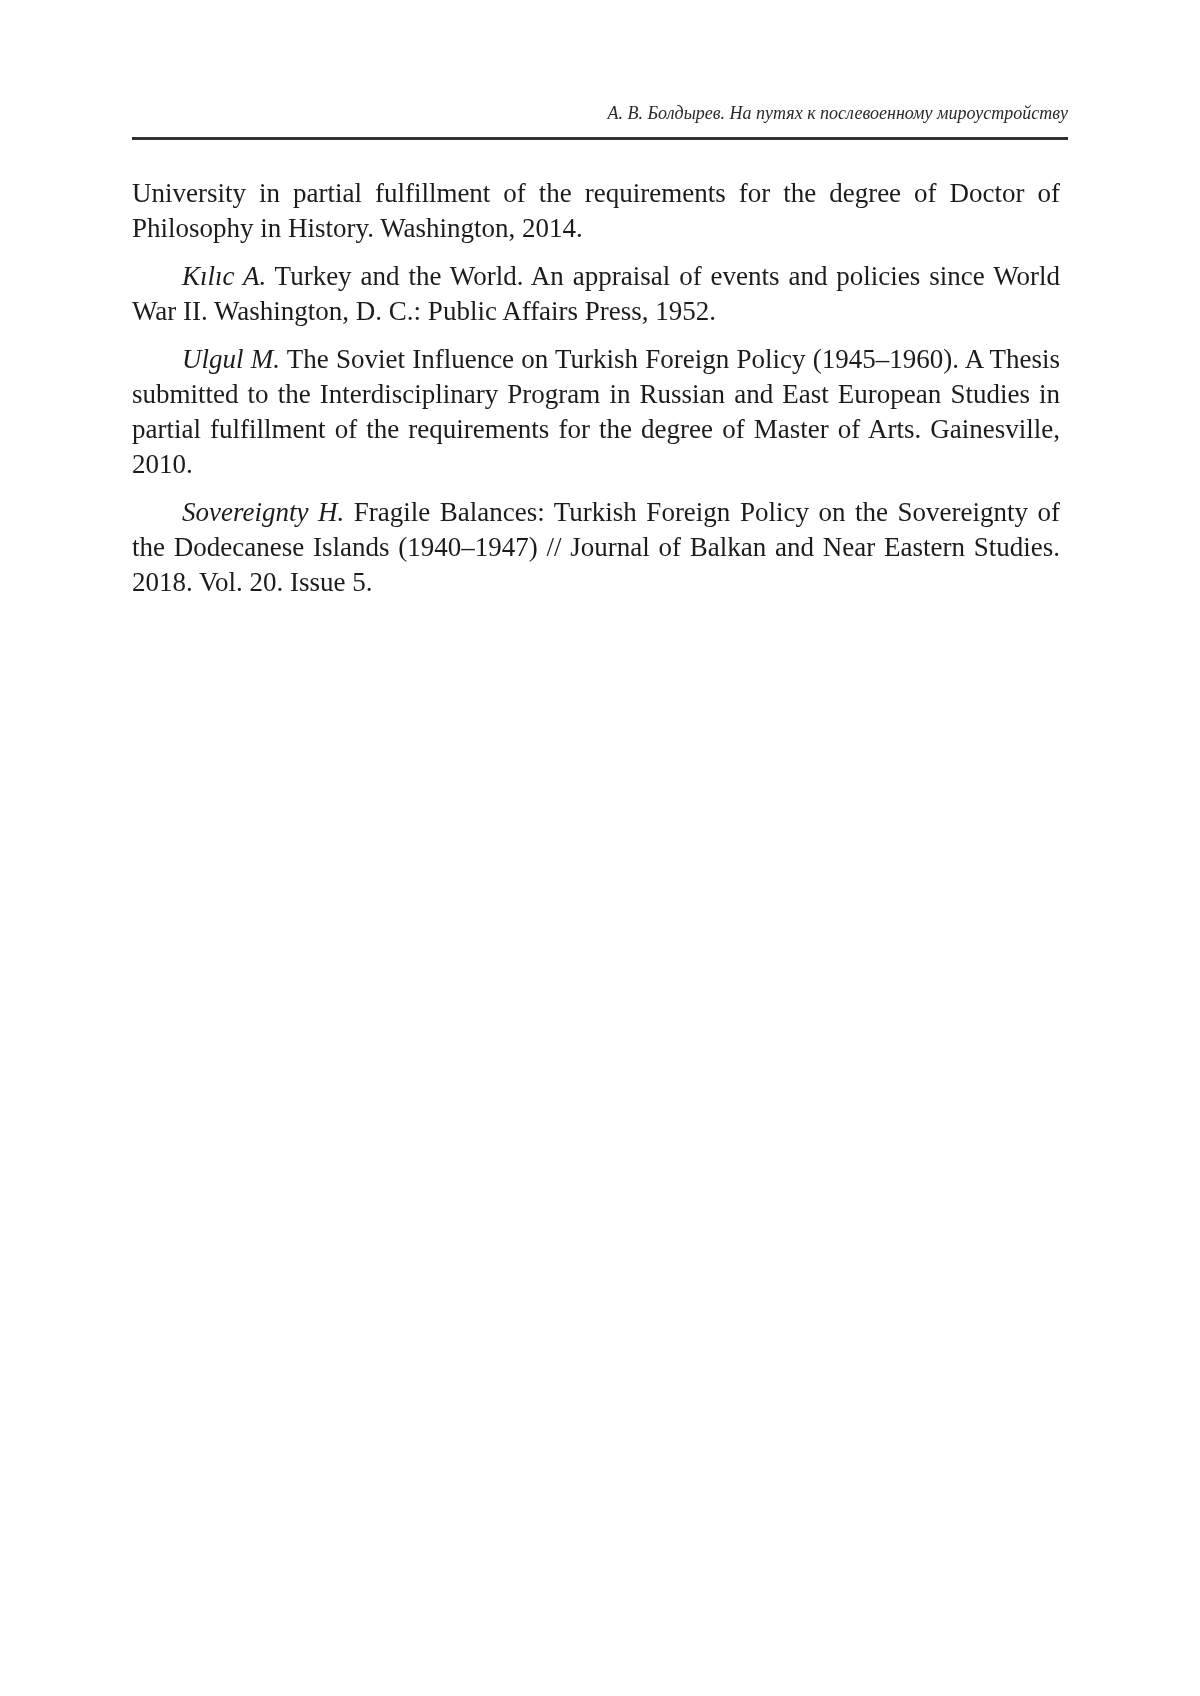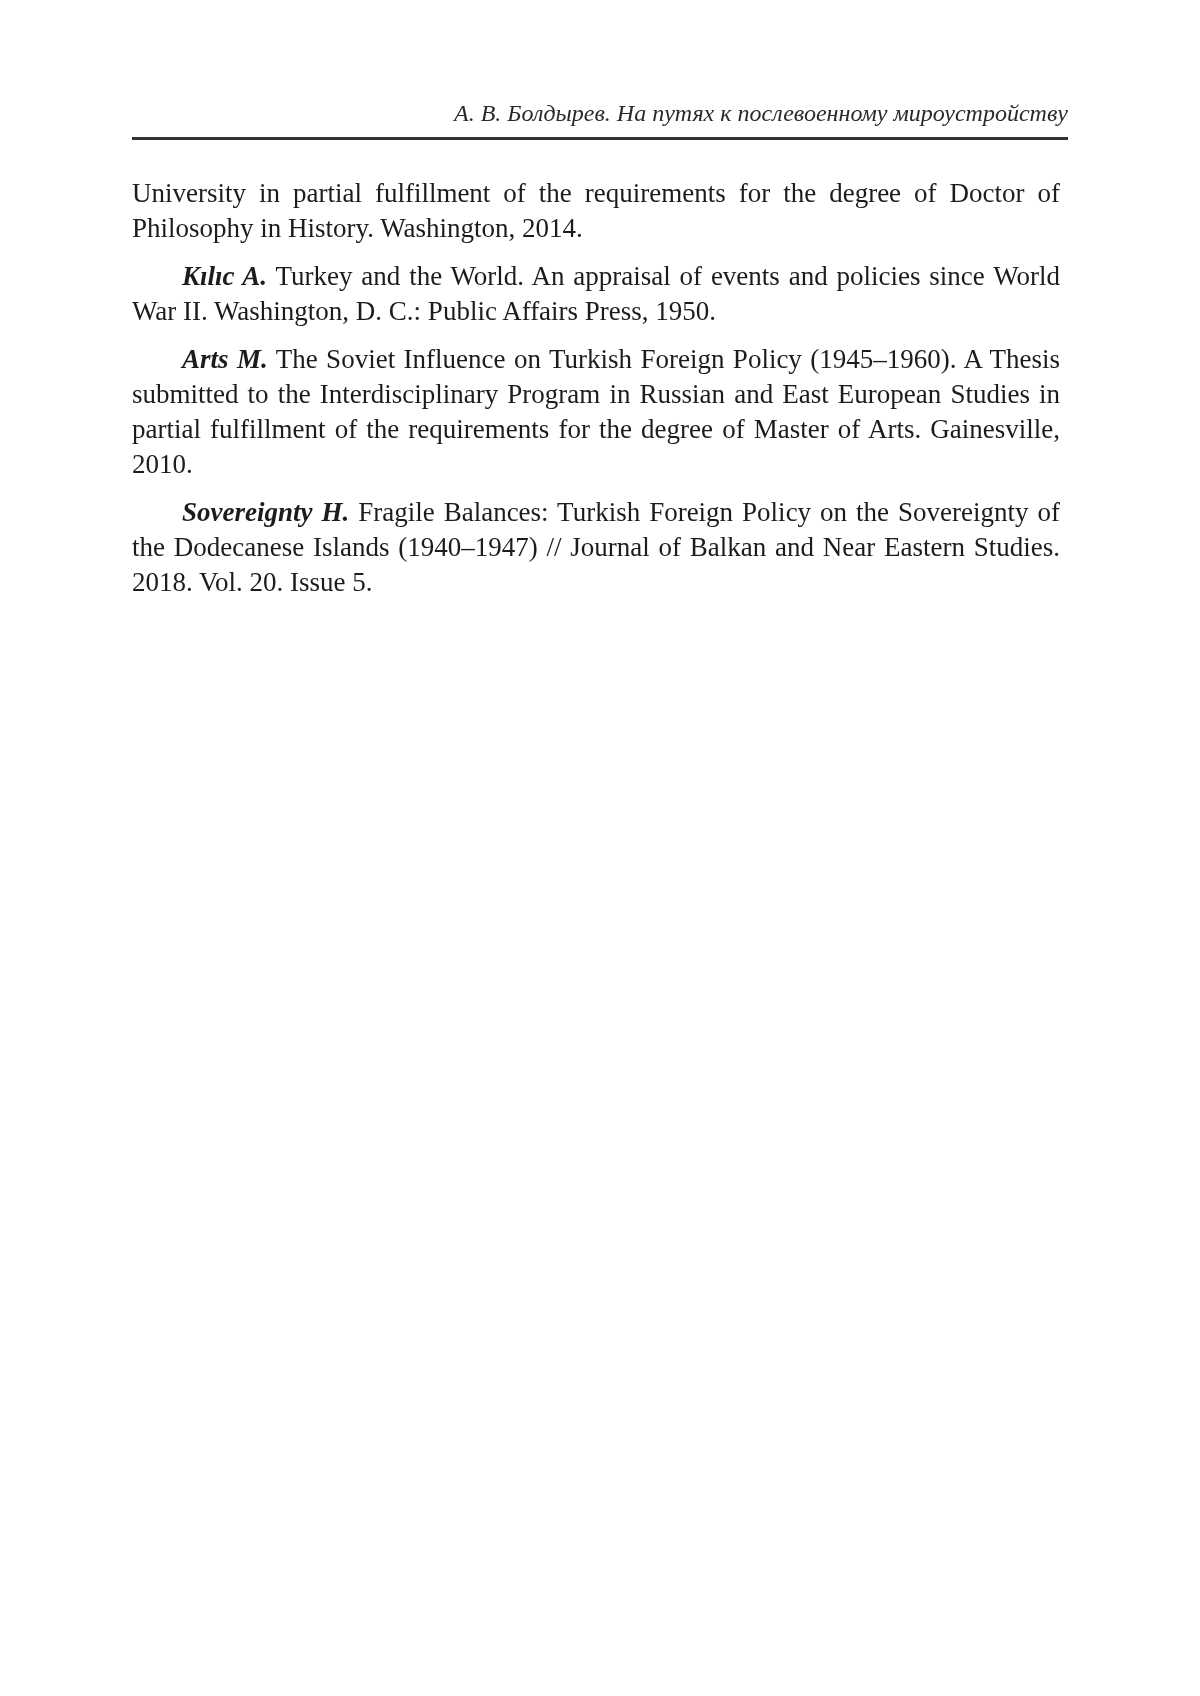--- a/index.html
+++ b/index.html
@@ -17,21 +17,21 @@
     overflow: hidden;
   }
   .running-head-wrap {
     position: absolute;
     left: 132px;
     top: 98px;
     width: 936px;
   }
   .running-head {
     font-style: italic;
-    font-size: 24px;
+    font-size: 18px;
     line-height: 30px;
     text-align: right;
     color: #2a2a2a;
     white-space: nowrap;
   }
   .header-rule {
     margin: 9px 0 0 0;
     border: none;
     border-top: 3px solid #333333;
     width: 100%;
@@ -47,39 +47,38 @@
     font-size: 27px;
     line-height: 35px;
     text-align: justify;
     text-indent: 50px;
   }
   .entry.continuation {
     text-indent: 0;
   }
   .entry-author {
     font-style: italic;
-    font-weight: bold;
   }
 </style>
 </head>
 <body>
 
 <div class="page">
 
   <div class="running-head-wrap">
     <div class="running-head">А. В. Болдырев. На путях к послевоенному мироустройству</div>
     <hr class="header-rule">
   </div>
 
   <div class="bibliography">
 
     <p class="entry continuation"><span class="entry-author"></span><span>University in partial fulfillment of the requirements for the degree of Doctor of Philosophy in History. Washington, 2014.</span></p>
 
-    <p class="entry"><span class="entry-author">Kılıc A.</span><span> Turkey and the World. An appraisal of events and policies since World War II. Washington, D. C.: Public Affairs Press, 1950.</span></p>
+    <p class="entry"><span class="entry-author">Kılıc A.</span><span> Turkey and the World. An appraisal of events and policies since World War II. Washington, D. C.: Public Affairs Press, 1952.</span></p>
 
 
-    <p class="entry"><span class="entry-author">Arts M.</span><span> The Soviet Influence on Turkish Foreign Policy (1945–1960). A Thesis submitted to the Interdisciplinary Program in Russian and East European Studies in partial fulfillment of the requirements for the degree of Master of Arts. Gainesville, 2010.</span></p>
+    <p class="entry"><span class="entry-author">Ulgul M.</span><span> The Soviet Influence on Turkish Foreign Policy (1945–1960). A Thesis submitted to the Interdisciplinary Program in Russian and East European Studies in partial fulfillment of the requirements for the degree of Master of Arts. Gainesville, 2010.</span></p>
 
     <p class="entry"><span class="entry-author">Sovereignty H.</span><span> Fragile Balances: Turkish Foreign Policy on the Sovereignty of the Dodecanese Islands (1940–1947) // Journal of Balkan and Near Eastern Studies. 2018. Vol. 20. Issue 5.</span></p>
 
   </div>
 
 </div>
 
 </body></html>

